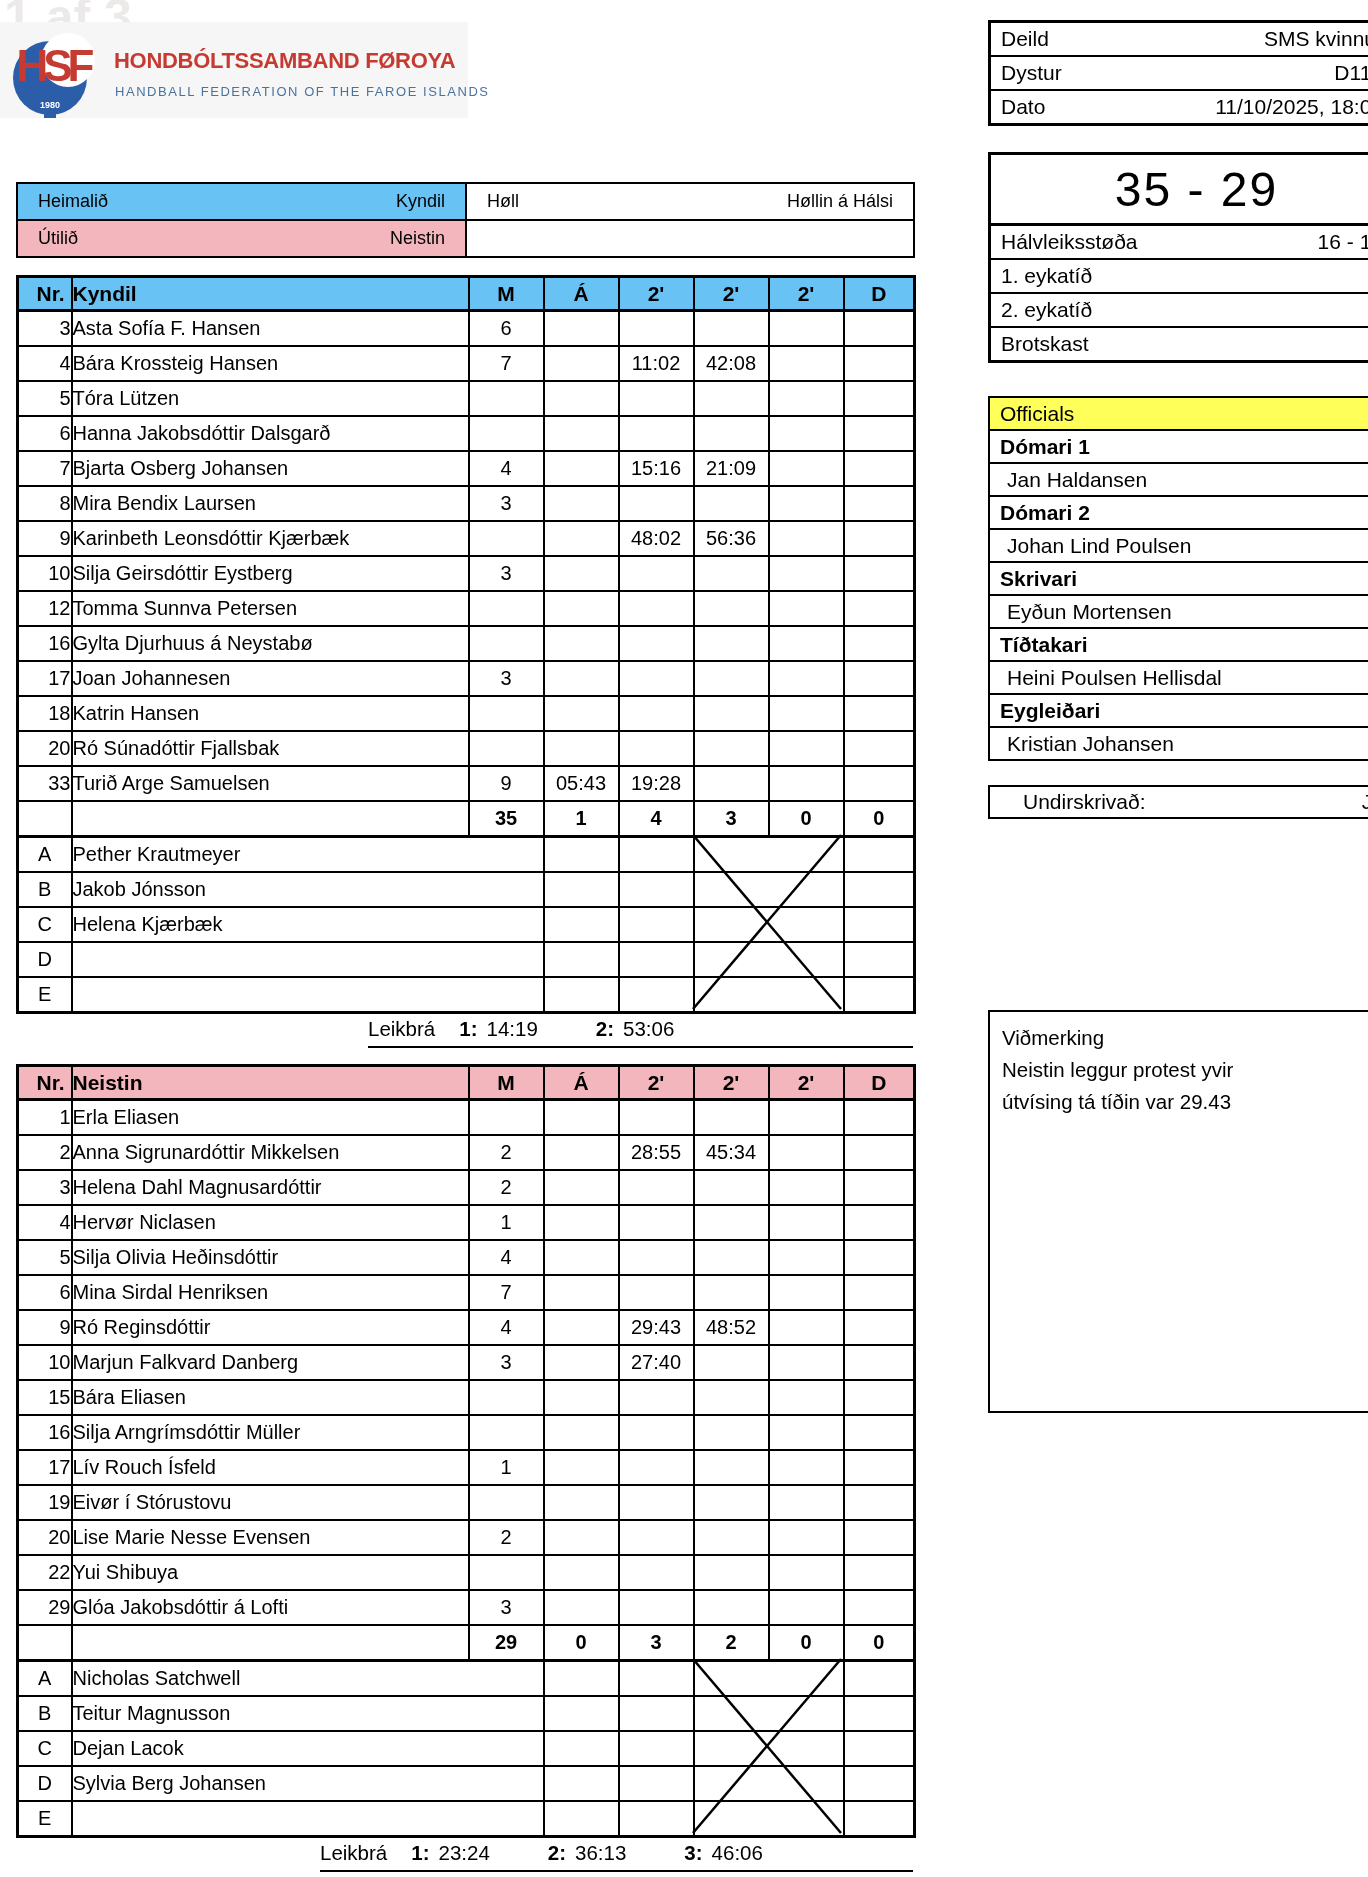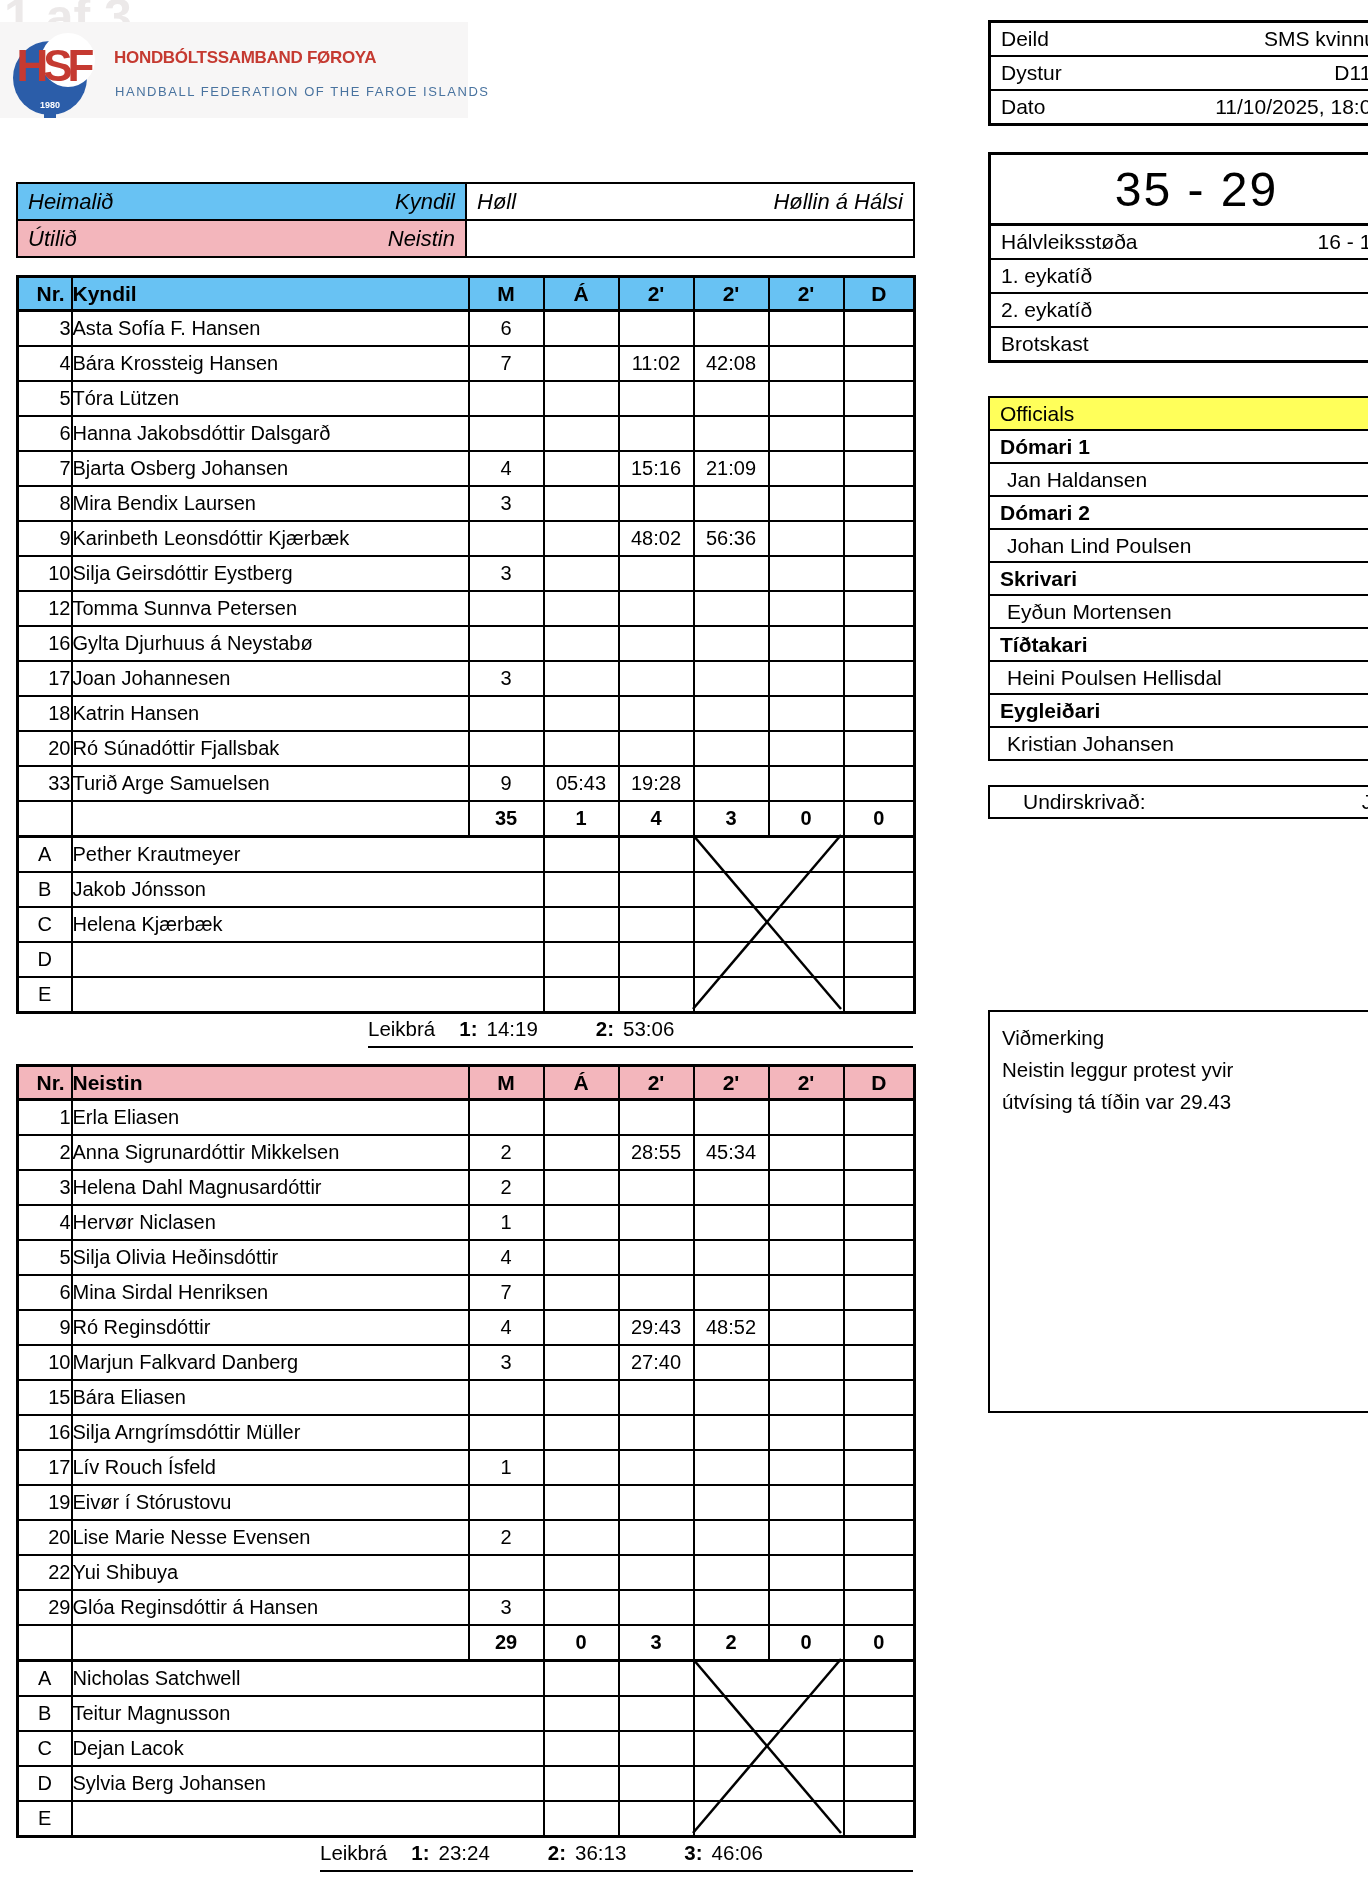--- a/index.html
+++ b/index.html
@@ -5,21 +5,21 @@
   html,body {margin:0; padding:0; background:#fff;}
   #page {position:relative; width:1368px; height:1877px; background:#fff;
          font-family:"Liberation Sans", sans-serif; color:#000; overflow:hidden;}
 
   
   .page-ind {position:absolute; left:4px; top:-12px; font-size:50px; font-weight:bold; color:#ece9e9;}
 
   
   .logo-band {position:absolute; left:0; top:22px; width:468px; height:96px; background:#f7f6f6;}
   .logo-svg {position:absolute; left:8px; top:24px;}
-  .org-name {position:absolute; left:114px; top:48px; font-size:17px; font-weight:bold;
+  .org-name {position:absolute; left:114px; top:48px; font-size:22px; font-weight:bold;
              color:var(--brand-red); letter-spacing:-0.3px; white-space:nowrap;text-align:right;}
   .org-sub  {position:absolute; left:115px; top:84px; font-size:13px; color:var(--brand-blue);
              letter-spacing:1.55px; white-space:nowrap;}
 
   
   .panel {position:absolute; left:988px; width:408px; border:3px solid #000; box-sizing:border-box; background:#fff;}
   .rowline {display:flex; justify-content:space-between; align-items:center; height:32px;
             padding:0 10px; border-bottom:2px solid #000; font-size:21px;}
   .rowline:last-child {border-bottom:none;}
   #match-info {top:20px;}
@@ -33,21 +33,21 @@
   .orow:last-child {border-bottom:none;}
   .orow.role {font-weight:bold;text-align:center;}
   .orow.oname {padding-left:17px;}
   #sign-box {top:785px; border-width:2.5px;}
   #sign-box .rowline {height:30px;margin-left:23px;}
   #remarks-box {top:1010px; height:403px; border-width:2.5px; padding:10px 12px; box-sizing:border-box;
                 font-size:20.5px; line-height:1.55;}
 
   
   .teams {position:absolute; left:16px; top:182px; width:897px; border-collapse:collapse; table-layout:fixed;}
-  .teams td {border:2.5px solid #000; height:35px; font-size:22px; padding:0 10px; overflow:hidden; white-space:nowrap;font-style:italic;}
+  .teams td {border:2.5px solid #000; height:35px; font-size:18px; padding:0 20px; overflow:hidden; white-space:nowrap;}
   .teams td.home {background:var(--home-accent);}
   .teams td.away {background:var(--away-accent);}
   .lr {display:flex; justify-content:space-between; align-items:center;}
 
   
   .roster {position:absolute; left:16px; width:897px; border-collapse:collapse; table-layout:fixed; border:3px solid #000;}
   .roster th, .roster td {border:2px solid #000; overflow:hidden; white-space:nowrap; padding:0;}
   .roster th {height:31px; font-size:21px; font-weight:bold; border-bottom:3px solid #000;}
   .roster td {height:33px; font-size:20px;}
   .home-roster {top:275px;}
@@ -565,21 +565,21 @@
           <td class="c-name">Yui Shibuya</td>
           <td class="c-num"></td>
           <td class="c-num"></td>
           <td class="c-num"></td>
           <td class="c-num"></td>
           <td class="c-num"></td>
           <td class="c-num"></td>
         </tr>
         <tr>
           <td class="c-nr">29</td>
-          <td class="c-name">Glóa Reginsdóttir á Hansen</td>
+          <td class="c-name">Glóa Jakobsdóttir á Lofti</td>
           <td class="c-num">3</td>
           <td class="c-num"></td>
           <td class="c-num"></td>
           <td class="c-num"></td>
           <td class="c-num"></td>
           <td class="c-num"></td>
         </tr>
         <tr class="totals">
           <td class="c-nr"></td>
           <td class="c-name"></td>

